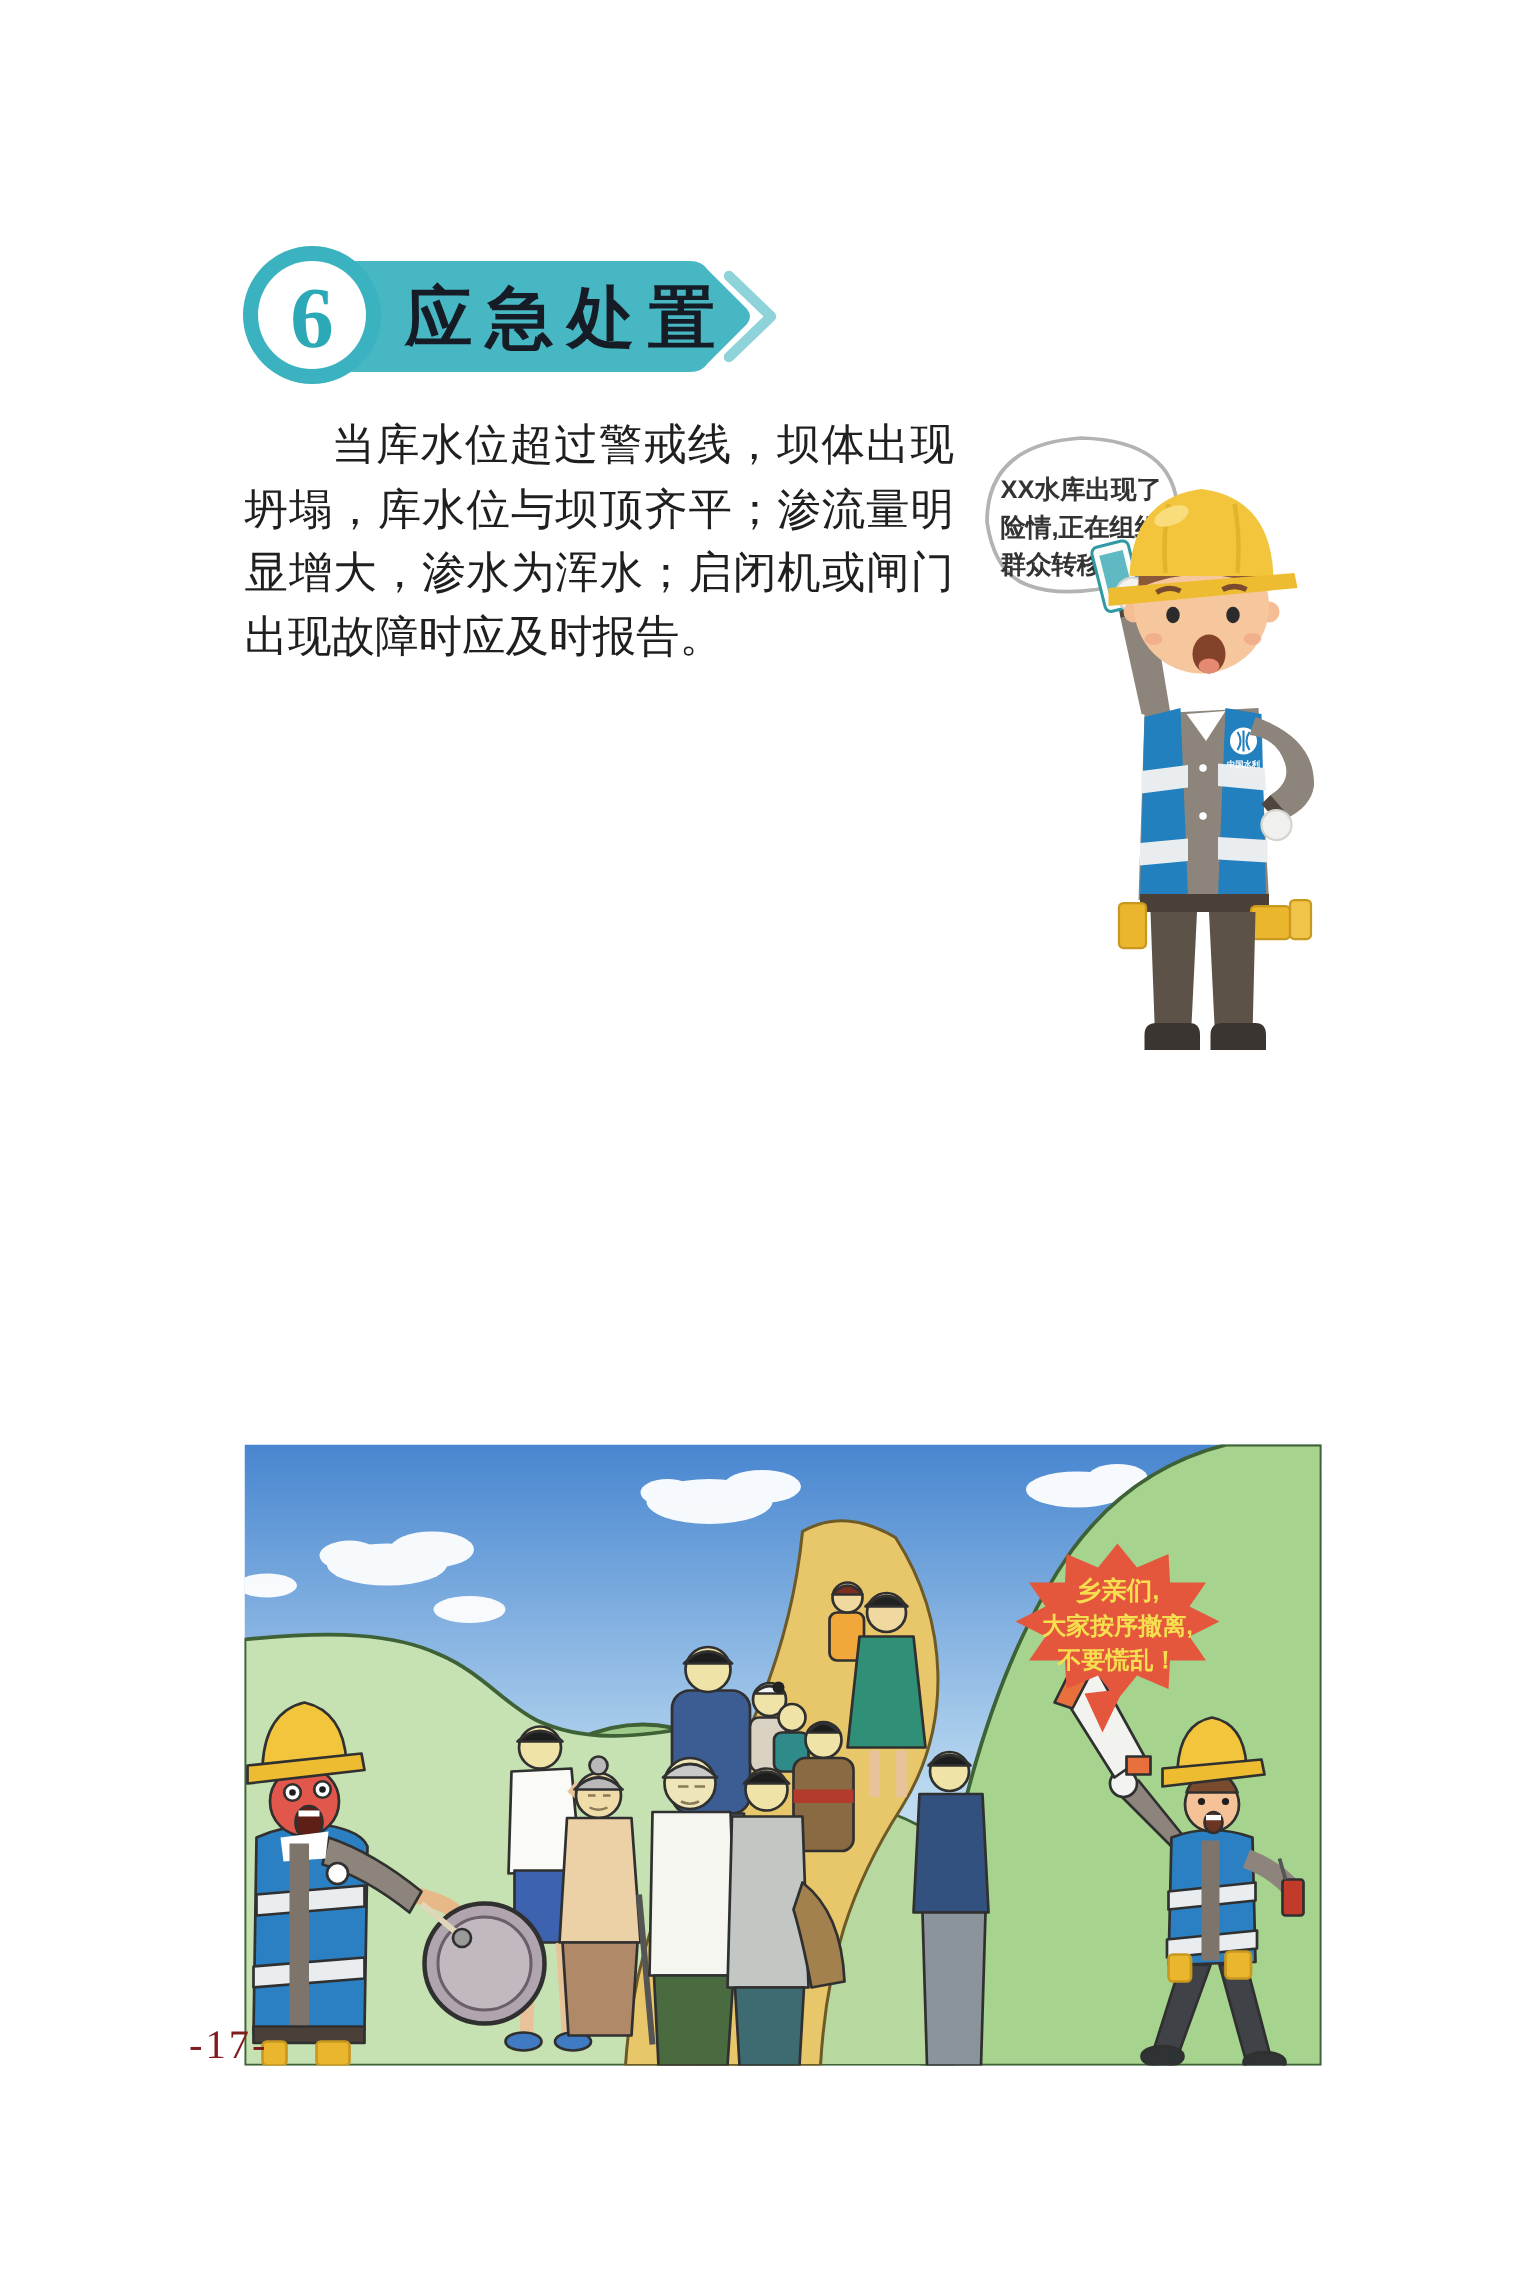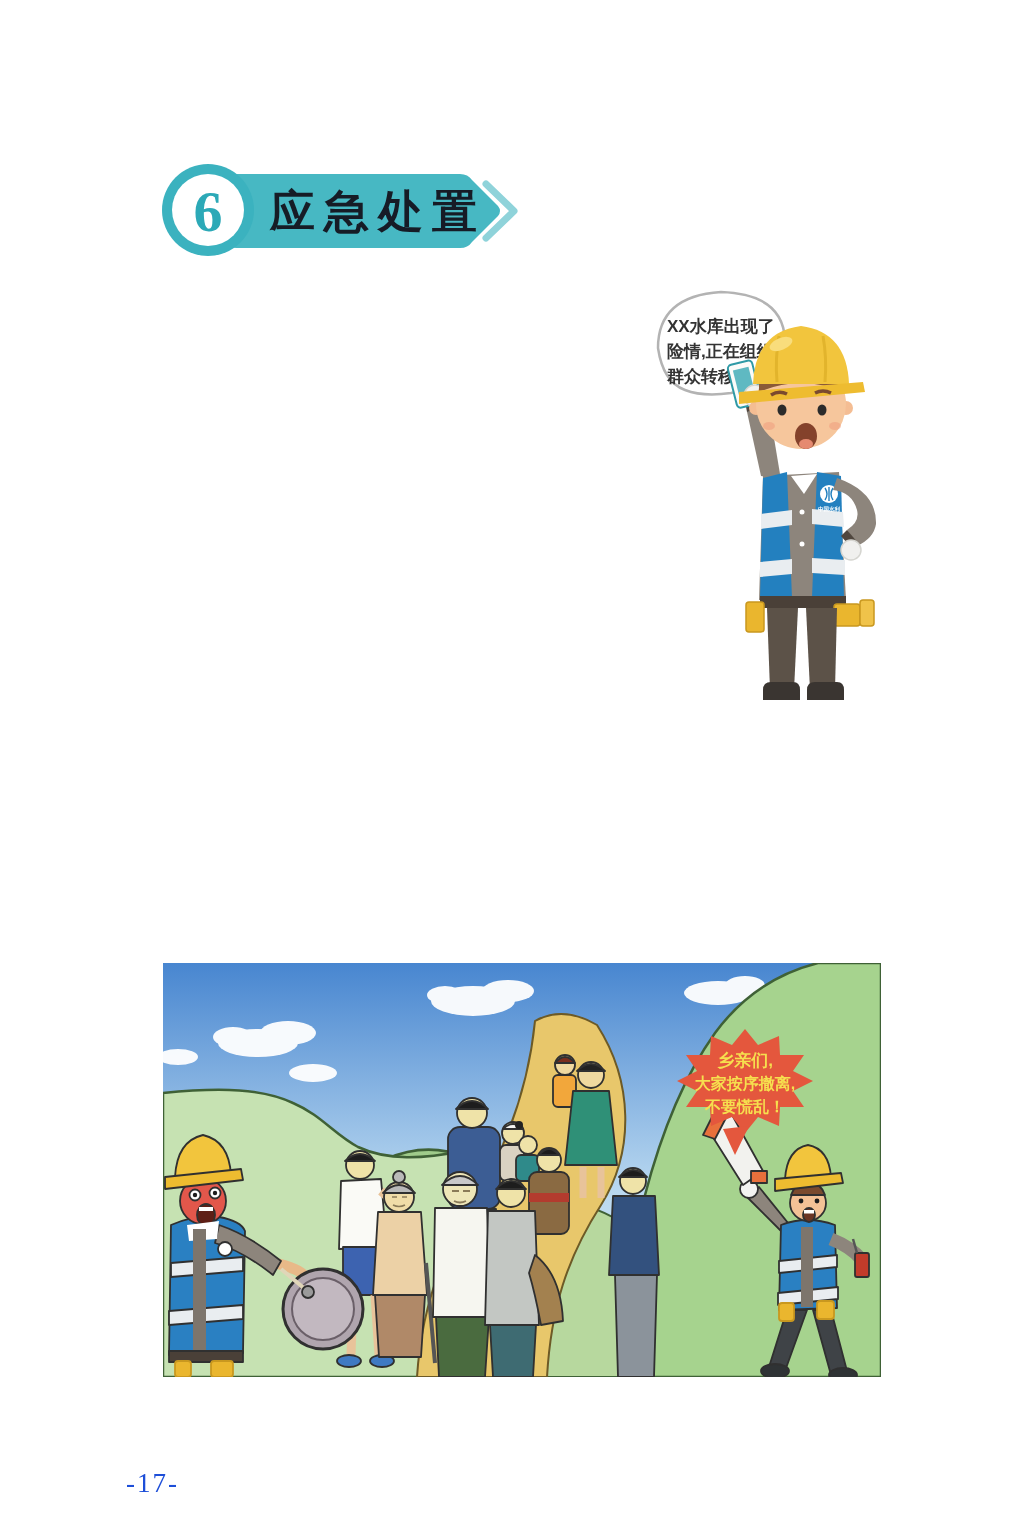--- a/index.html
+++ b/index.html
@@ -8,21 +8,21 @@
   .header-badge{position:absolute;left:150px;top:156px;}
   .header-title-text{font-family:"Liberation Serif","DejaVu Serif",serif;font-weight:bold;}
   .text-block{position:absolute;left:163px;top:276px;width:718px;font-size:29px;
               line-height:42.6px;text-align:justify;}
   .text-block p{margin:0;text-indent:2em;}
   .bold{font-weight:bold;}
   .worker-float{float:right;width:245px;height:430px;position:relative;}
   .worker-float svg{position:absolute;right:-24px;top:2px;overflow:visible;}
   .bottom-illustration{position:absolute;left:163px;top:963px;width:718px;height:414px;}
   .bottom-illustration svg{display:block;}
-  .page-number{position:absolute;left:126px;top:1468px;font-size:27px;letter-spacing:2px;color:#1d4ed8;}
+  .page-number{position:absolute;left:126px;top:1348px;font-size:27px;letter-spacing:2px;color:#7f1d1d;}
   .illu-sans{font-family:"Liberation Sans","DejaVu Sans",sans-serif;font-weight:bold;}
   .burst-text{font-family:"Liberation Sans","DejaVu Sans",sans-serif;font-weight:bold;}
 </style>
 </head>
 <body>
 
 <div class="page">
 
   <svg class="header-badge" width="400" height="110" viewBox="0 0 400 110">
     <g>
@@ -110,20 +110,21 @@
           <rect x="231" y="322" width="14" height="26" rx="3" fill="#f0c34a" stroke="#c9981f" stroke-width="1.5"></rect>
 
           <polygon points="138,330 169,330 165,412 141,412" fill="#5c5248"></polygon>
           <polygon points="177,330 208,330 206,412 181,412" fill="#5c5248"></polygon>
           <path d="M 134,412 Q 134,404 142,404 L 164,404 Q 171,404 171,412 L 171,422 L 134,422 Z" fill="#3a3531"></path>
           <path d="M 178,412 Q 178,404 186,404 L 208,404 Q 215,404 215,412 L 215,422 L 178,422 Z" fill="#3a3531"></path>
         </g>
       </svg>
     </div>
 
+    <p>当库水位超过警戒线，坝体出现坍塌，库水位与坝顶齐平；渗流量明显增大，渗水为浑水；启闭机或闸门出现故障时应及时报告。</p>
   </div>
 
   <div class="bottom-illustration">
     <svg width="718" height="414" viewBox="0 0 718 414">
       <defs>
         <linearGradient id="sky" x1="0" y1="0" x2="0" y2="1">
           <stop offset="0" stop-color="#4886d0"></stop>
           <stop offset="0.55" stop-color="#b9d8f0"></stop>
           <stop offset="1" stop-color="#ecf4fb"></stop>
         </linearGradient>

